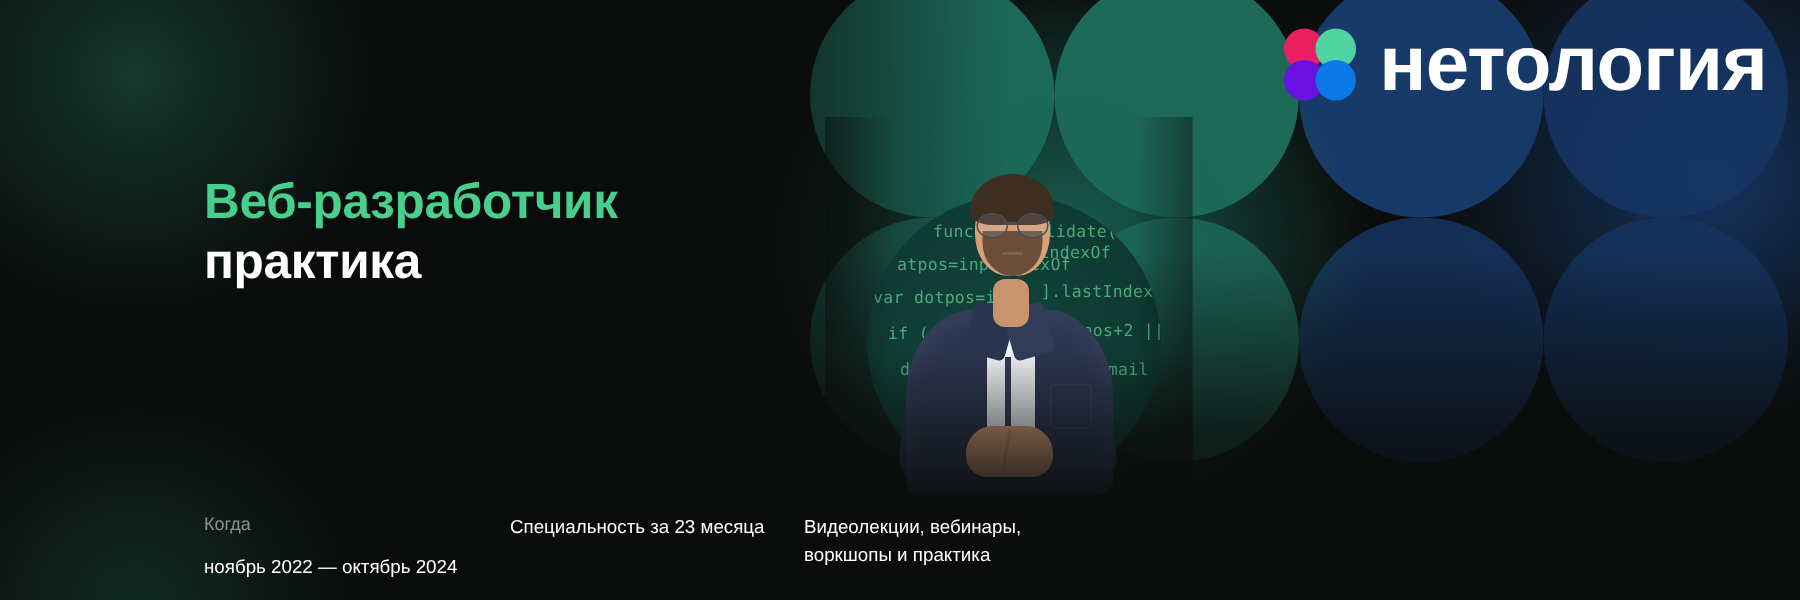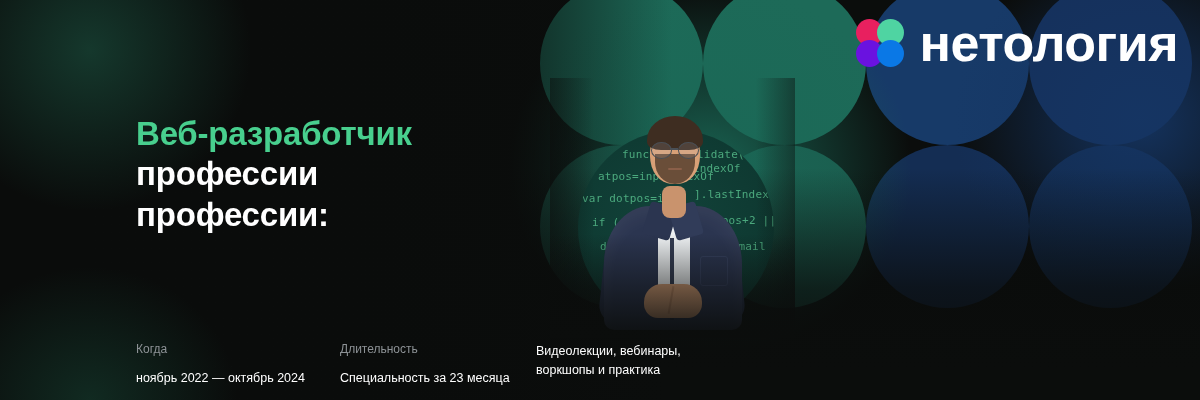--- a/index.html
+++ b/index.html
@@ -412,31 +412,29 @@
       <div class="c tl"></div>
       <div class="c tr"></div>
       <div class="c bl"></div>
       <div class="c br"></div>
     </div>
     <div class="logo-word">нетология</div>
   </div>
 
   <h1 class="headline">
     <span class="accent">Веб-разработчик</span>
-    <span class="plain">профессии</span>
-    <span class="plain">профессии:</span>
+    <span class="plain">практика</span>
   </h1>
 
   <div class="facts">
     <div class="fact">
       <div class="fact-label">Когда</div>
       <div class="fact-value">ноябрь 2022 — октябрь 2024</div>
     </div>
     <div class="fact">
-      <div class="fact-label">Длительность</div>
       <div class="fact-value">Специальность за 23 месяца</div>
     </div>
     <div class="fact">
       <div class="fact-value">Видеолекции, вебинары,
 воркшопы и практика</div>
     </div>
   </div>
 
 </div>
 

